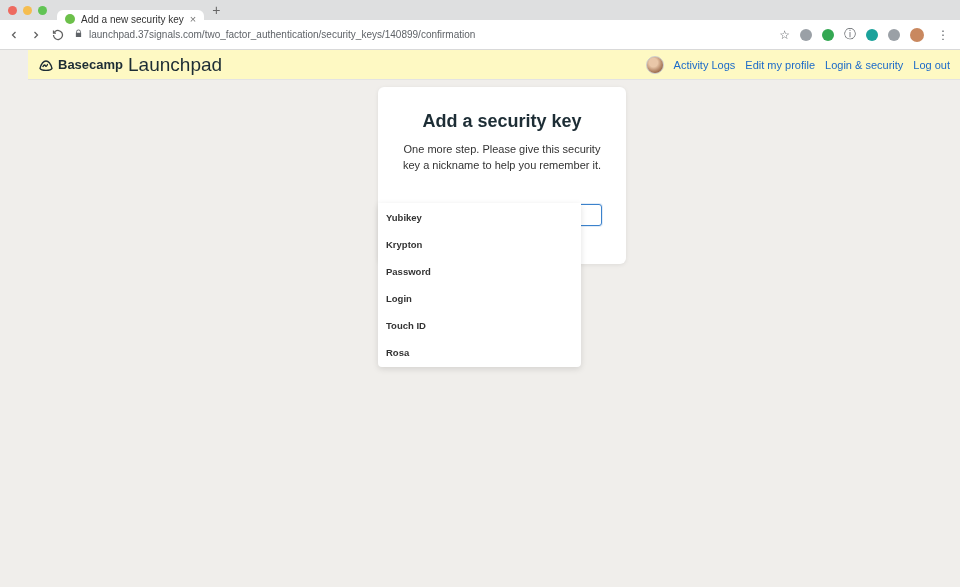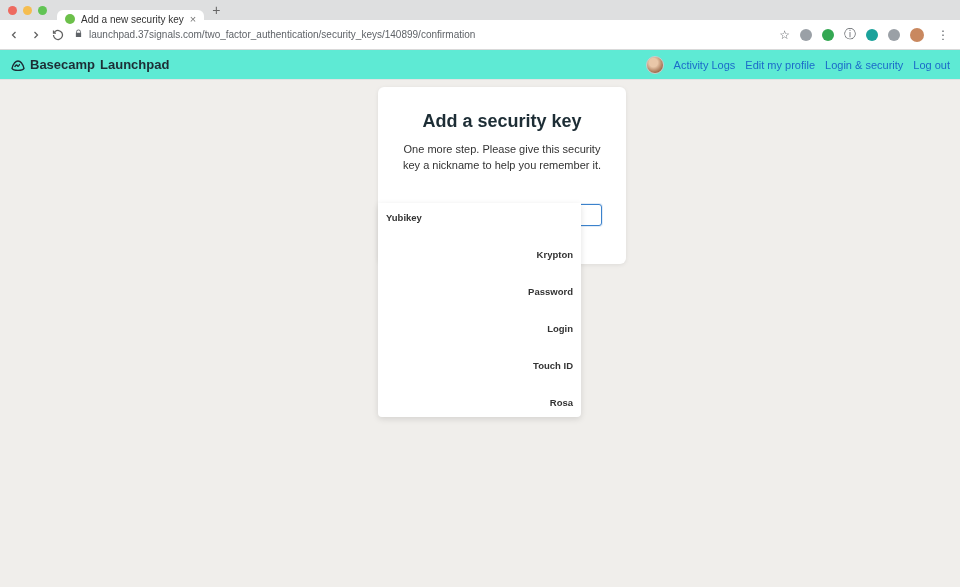--- a/index.html
+++ b/index.html
@@ -65,31 +65,32 @@
     .ext-green { background: #34a853; }
     .ext-teal { background: #1ba29b; }
     .star-icon { color: #5f6368; font-size: 12px; }
     .avatar-sm { width: 14px; height: 14px; border-radius: 50%; background: #c9885f; }
     .menu-dots { color: #5f6368; font-size: 12px; padding: 0 3px; }
     
     .app-header {
       height: 30px;
       display: flex;
       padding: 0 10px;
-      background: #5eead4;
+      background: #fef9c3;
       border-bottom: 1px solid #e3e3e3;
+      margin-left: 28px;
     }
     .logo-wrap { display: flex; align-items: center; gap: 4px; }
     .logo-mark {
       width: 16px; height: 16px;
       display: flex; align-items: center; justify-content: center;
     }
     .logo-mark svg { width: 16px; height: 16px; }
     .logo-text { font-weight: 700; font-size: 13px; color: #1d2d35; }
-    .product-text { font-size: 13px; color: #1d2d35; font-weight: 700; margin-left: 1px; }
+    .product-text { font-size: 19px; color: #1d2d35; font-weight: 400; margin-left: 1px; }
     .header-right { margin-left: auto; display: flex; align-items: center; gap: 10px; font-size: 11px; }
     .header-avatar {
       width: 18px; height: 18px; border-radius: 50%;
       background: radial-gradient(circle at 40% 35%, #e9c7a8 30%, #9a6848 75%);
       border: 1px solid #ccc;
     }
     .header-link { color: #1b6ac9; }
     
     .page-area { position: relative; width: 100%; height: calc(587px - 72px); }
     .card {
@@ -127,21 +128,21 @@
       box-shadow: 0 2px 6px rgba(0,0,0,0.12);
       padding: 4px 0;
     }
     .ac-item {
       font-size: 9.5px;
       font-weight: 600;
       color: #333;
       padding: 5px 8px;
       text-align: left;
     }
-    .ac-item + .ac-item { margin-top: 16px; text-align: right; }
+    .ac-item + .ac-item { margin-top: 6px; }
   </style>
 </head>
 <body>
 
 <div class="browser-chrome">
   <div class="tab-bar">
     <div class="traffic-lights">
       <div class="traffic-light tl-red"></div>
       <div class="traffic-light tl-yellow"></div>
       <div class="traffic-light tl-green"></div>

